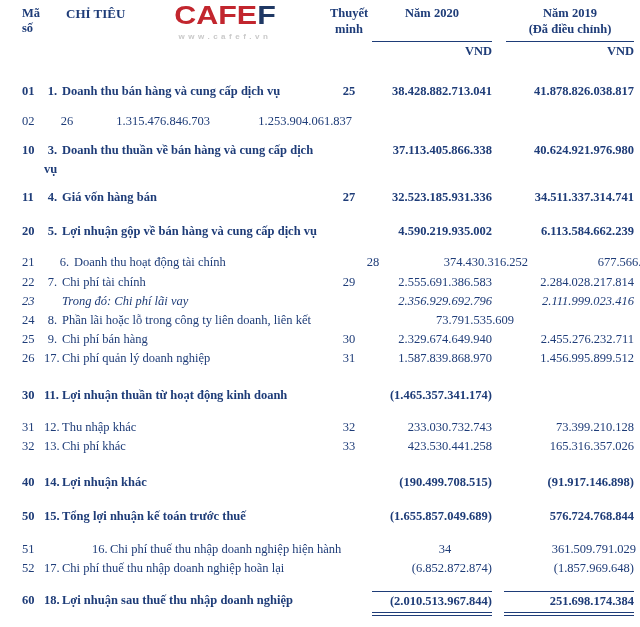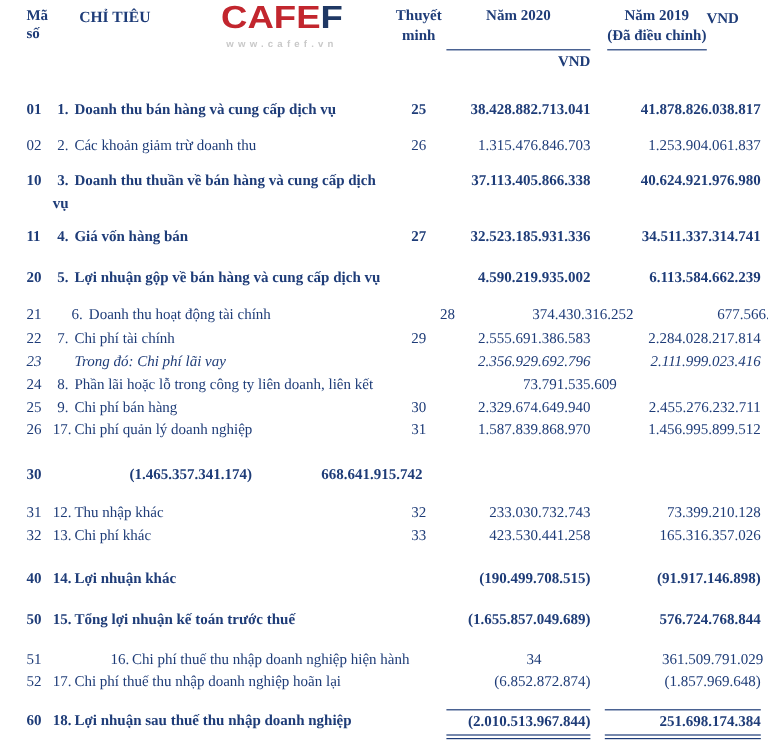--- a/index.html
+++ b/index.html
@@ -16,30 +16,30 @@
   
   .header {
     display: flex; align-items: flex-start;
     padding: 6px 6px 0 22px;
     height: 62px; position: relative;
   }
   .header .h-code { width: 22px; font-weight: bold; font-size: 12.5px; line-height: 1.2; }
   .header .h-item { width: 282px; position: relative; font-weight: bold; font-size: 13px; padding-left: 22px; }
   .header .h-note { width: 46px; text-align: center; font-weight: bold; font-size: 12.5px; line-height: 1.25; }
   .header .h-y2020 { width: 120px; display: flex; flex-direction: column; font-size: 12.5px; }
-  .header .h-y2019 { width: 142px; display: flex; flex-direction: row; font-size: 12.5px; font-family: Liberation Serif, serif; }
+  .header .h-y2019 { width: 142px; display: flex; flex-direction: column; font-size: 12.5px; font-family: Liberation Serif, serif; }
   .yearbox {
     height: 36px; display: flex; flex-direction: column; justify-content: flex-start;
     border-bottom: 1.4px solid #1e3c78; text-align: center; font-weight: bold; line-height: 1.25;
   }
   .h-y2019 .yearbox { margin-left: 14px; }
   .vnd { text-align: right; font-weight: bold; padding-top: 2px; font-size: 12.5px; }
 
   
-  .logo { position: absolute; left: 126px; top: -4px; width: 130px; text-align: center; }
+  .logo { position: absolute; left: 116px; top: -4px; width: 130px; text-align: center; }
   .logo-text {
     font-family: "Liberation Sans", sans-serif;
     font-weight: 900; font-size: 29px; line-height: 1;
     letter-spacing: 0px; transform: scale(1.05, 0.92); transform-origin: center top;
   }
   .logo-red  { color: #c2262e; }
   .logo-blue { color: #1f3864; }
   .logo-sub {
     font-family: "Liberation Sans", sans-serif;
     color: #c9c9c9; font-size: 8px; letter-spacing: 3.5px; margin-top: 1px;
@@ -108,21 +108,20 @@
         <span class="note">25</span>
         <span class="val v2020">
           <span class="cellline">38.428.882.713.041</span>
         </span>
         <span class="val v2019">
           <span class="cellline">41.878.826.038.817</span>
         </span>
       </div>
       <div class="row normal" style="margin-top: 11px;">
         <span class="code">02</span>
-        <span class="item"><span class="num">2.</span><span class="label">Các khoản giảm trừ doanh thu</span></span>
         <span class="note">26</span>
         <span class="val v2020">
           <span class="cellline">1.315.476.846.703</span>
         </span>
         <span class="val v2019">
           <span class="cellline">1.253.904.061.837</span>
         </span>
       </div>
       <div class="row bold" style="margin-top: 10px;">
         <span class="code">10</span>
@@ -215,26 +214,24 @@
         <span class="note">31</span>
         <span class="val v2020">
           <span class="cellline">1.587.839.868.970</span>
         </span>
         <span class="val v2019">
           <span class="cellline">1.456.995.899.512</span>
         </span>
       </div>
       <div class="row bold" style="margin-top: 18px;">
         <span class="code">30</span>
+        <span class="item"><span class="num">11.</span><span class="label">Lợi nhuận thuần từ hoạt động kinh doanh</span></span>
         <span class="note"></span>
         <span class="val v2020">
           <span class="cellline">(1.465.357.341.174)</span>
-        </span>
-        <span class="val v2019">
-          <span class="cellline">668.641.915.742</span>
         </span>
       </div>
       <div class="row normal" style="margin-top: 13px;">
         <span class="code">31</span>
         <span class="item"><span class="num">12.</span><span class="label">Thu nhập khác</span></span>
         <span class="note">32</span>
         <span class="val v2020">
           <span class="cellline">233.030.732.743</span>
         </span>
         <span class="val v2019">

